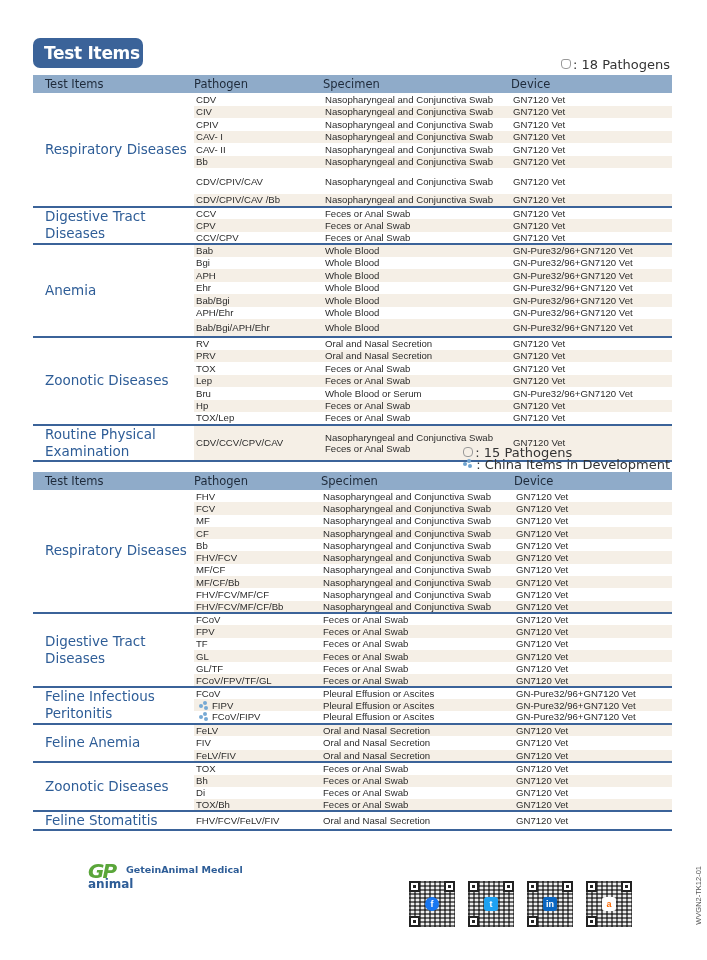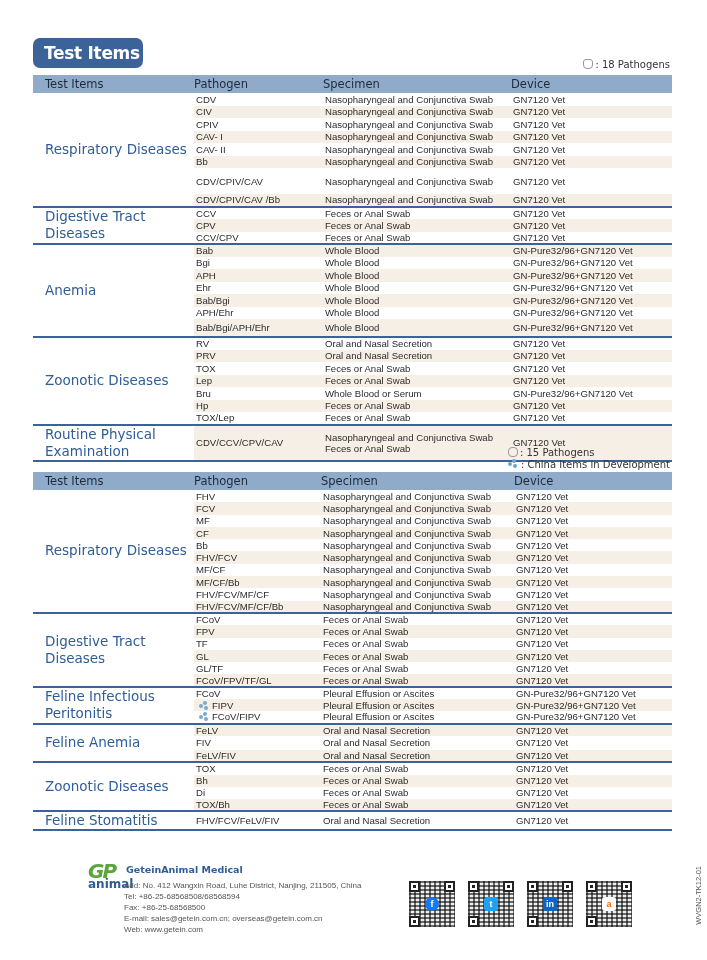--- a/index.html
+++ b/index.html
@@ -5,21 +5,21 @@
   * { box-sizing: border-box; margin: 0; padding: 0; }
   html, body { width: 707px; height: 960px; background: #ffffff; overflow: hidden; }
   body { font-family: "Liberation Sans", sans-serif; color: #222; position: relative; }
 
   .title-pill {
     position: absolute; left: 33px; top: 38px; width: 110px; height: 30px;
     background: #3b6399; border-radius: 7px; color: #fff;
     font-family: "DejaVu Sans", sans-serif; font-weight: bold; font-size: 17px;
     line-height: 30px; padding-left: 11px; letter-spacing: -0.3px;
   }
-  .legend { position: absolute; right: 37px; font-size: 10px; color: #333; font-family: "DejaVu Sans", sans-serif; }
+  .legend { position: absolute; right: 37px; font-size: 13px; color: #333; font-family: "DejaVu Sans", sans-serif; }
   .legend .row { display: flex; align-items: center; gap: 1px; height: 12px; justify-content: flex-start; }
   .ico-dog, .ico-cat { display: inline-block; width: 10px; height: 10px; border: 1px solid #999; border-radius: 3px 3px 4px 4px; margin-right: 1px; }
   .ico-cat { border-radius: 4px; }
   .ico-dev { display: inline-block; width: 11px; height: 10px; position: relative; margin-right: 1px; }
   .ico-dev i { position: absolute; width: 4px; height: 4px; border-radius: 50%; background: #6fa3cf; }
 
   table.tt { position: absolute; left: 33px; width: 639px; border-collapse: collapse; table-layout: fixed; }
   table.tt th {
     background: #8fabc9; color: #1e2a3a; text-align: left; font-weight: normal;
     font-family: "DejaVu Sans", sans-serif; font-size: 11.5px; height: 18px; padding: 0;
@@ -503,27 +503,20 @@
       </tr>
     </tbody>
 </table>
 
 <div class="footer">
   <div class="logo">
     <div class="gp">GP</div>
     <div class="an">animal</div>
   </div>
   <div class="brand">GeteinAnimal Medical</div>
-  <div class="addr">
-    <div>Add: No. 412 Wangxin Road, Luhe District, Nanjing, 211505, China</div>
-    <div>Tel: +86-25-68568508/68568594</div>
-    <div>Fax: +86-25-68568500</div>
-    <div>E-mail: sales@getein.com.cn; overseas@getein.com.cn</div>
-    <div>Web: www.getein.com</div>
-  </div>
   <div class="qrs">
     <div class="qr">
       <span class="fd" style="left:0;top:0"></span>
         <span class="fd" style="right:0;top:0"></span>
         <span class="fd" style="left:0;bottom:0"></span>
       <span class="soc" style="background:#1877f2;border-radius:50%;">f</span>
     </div>
     <div class="qr">
       <span class="fd" style="left:0;top:0"></span>
         <span class="fd" style="right:0;top:0"></span>

